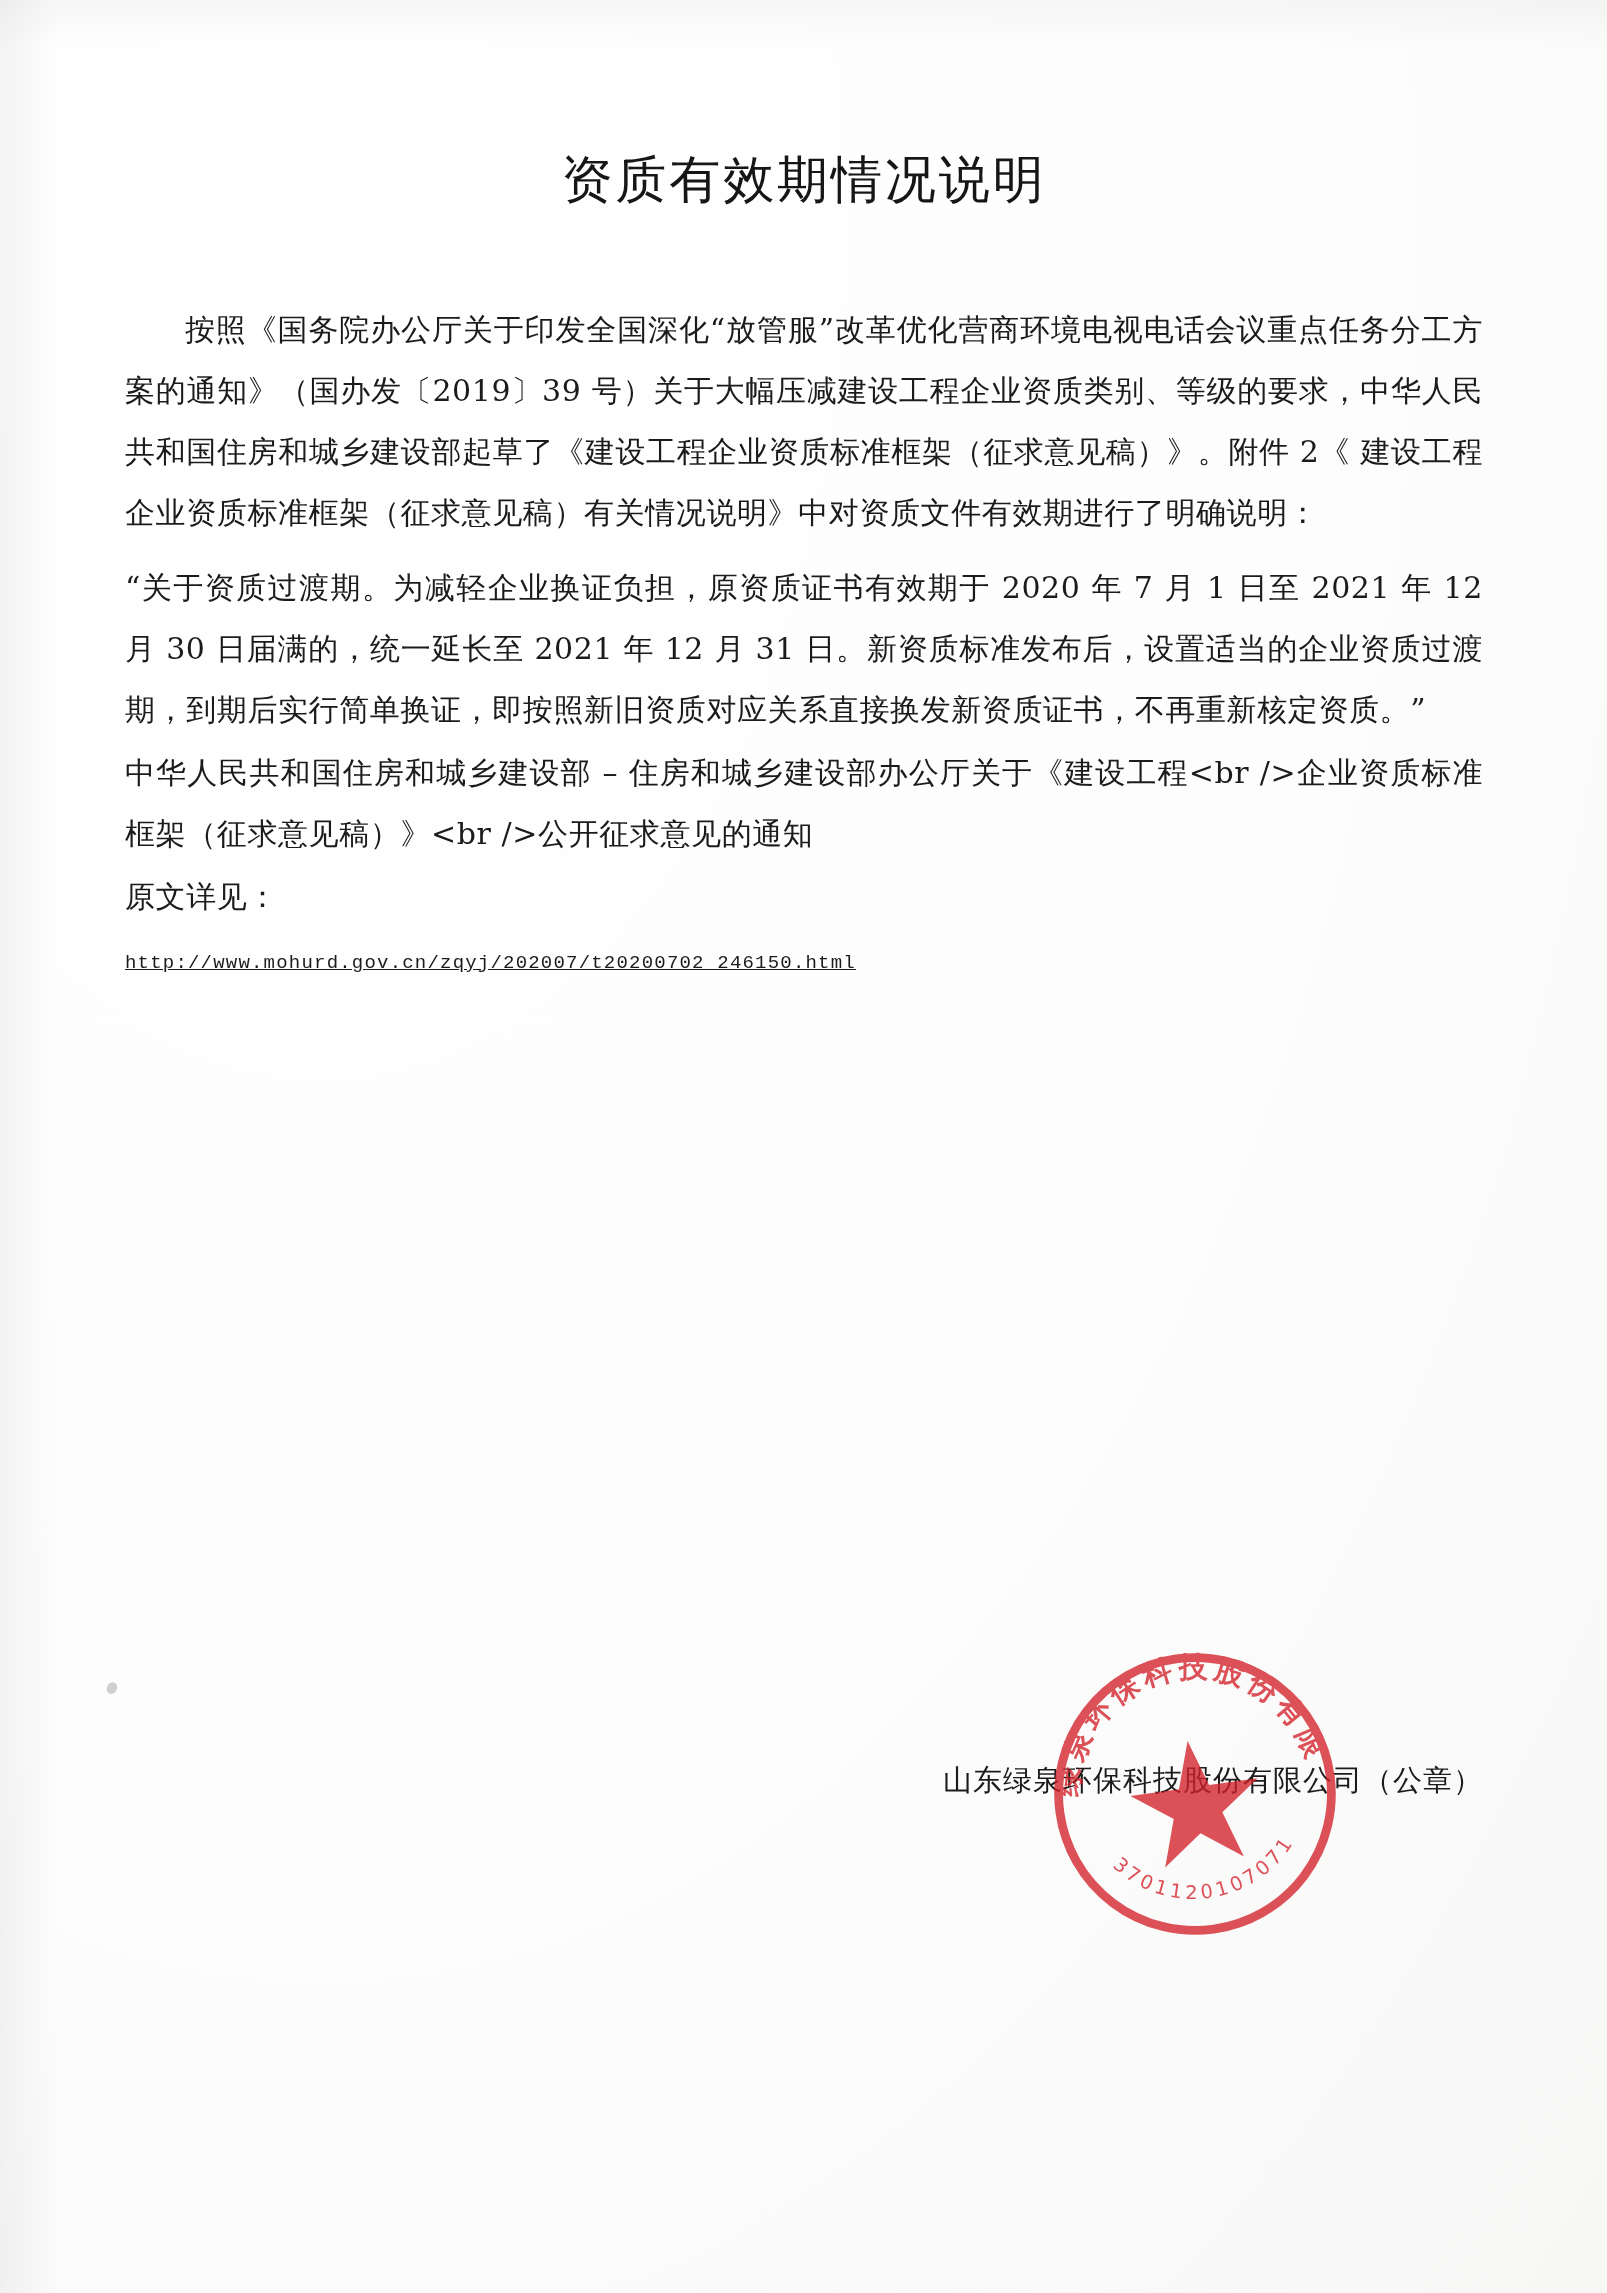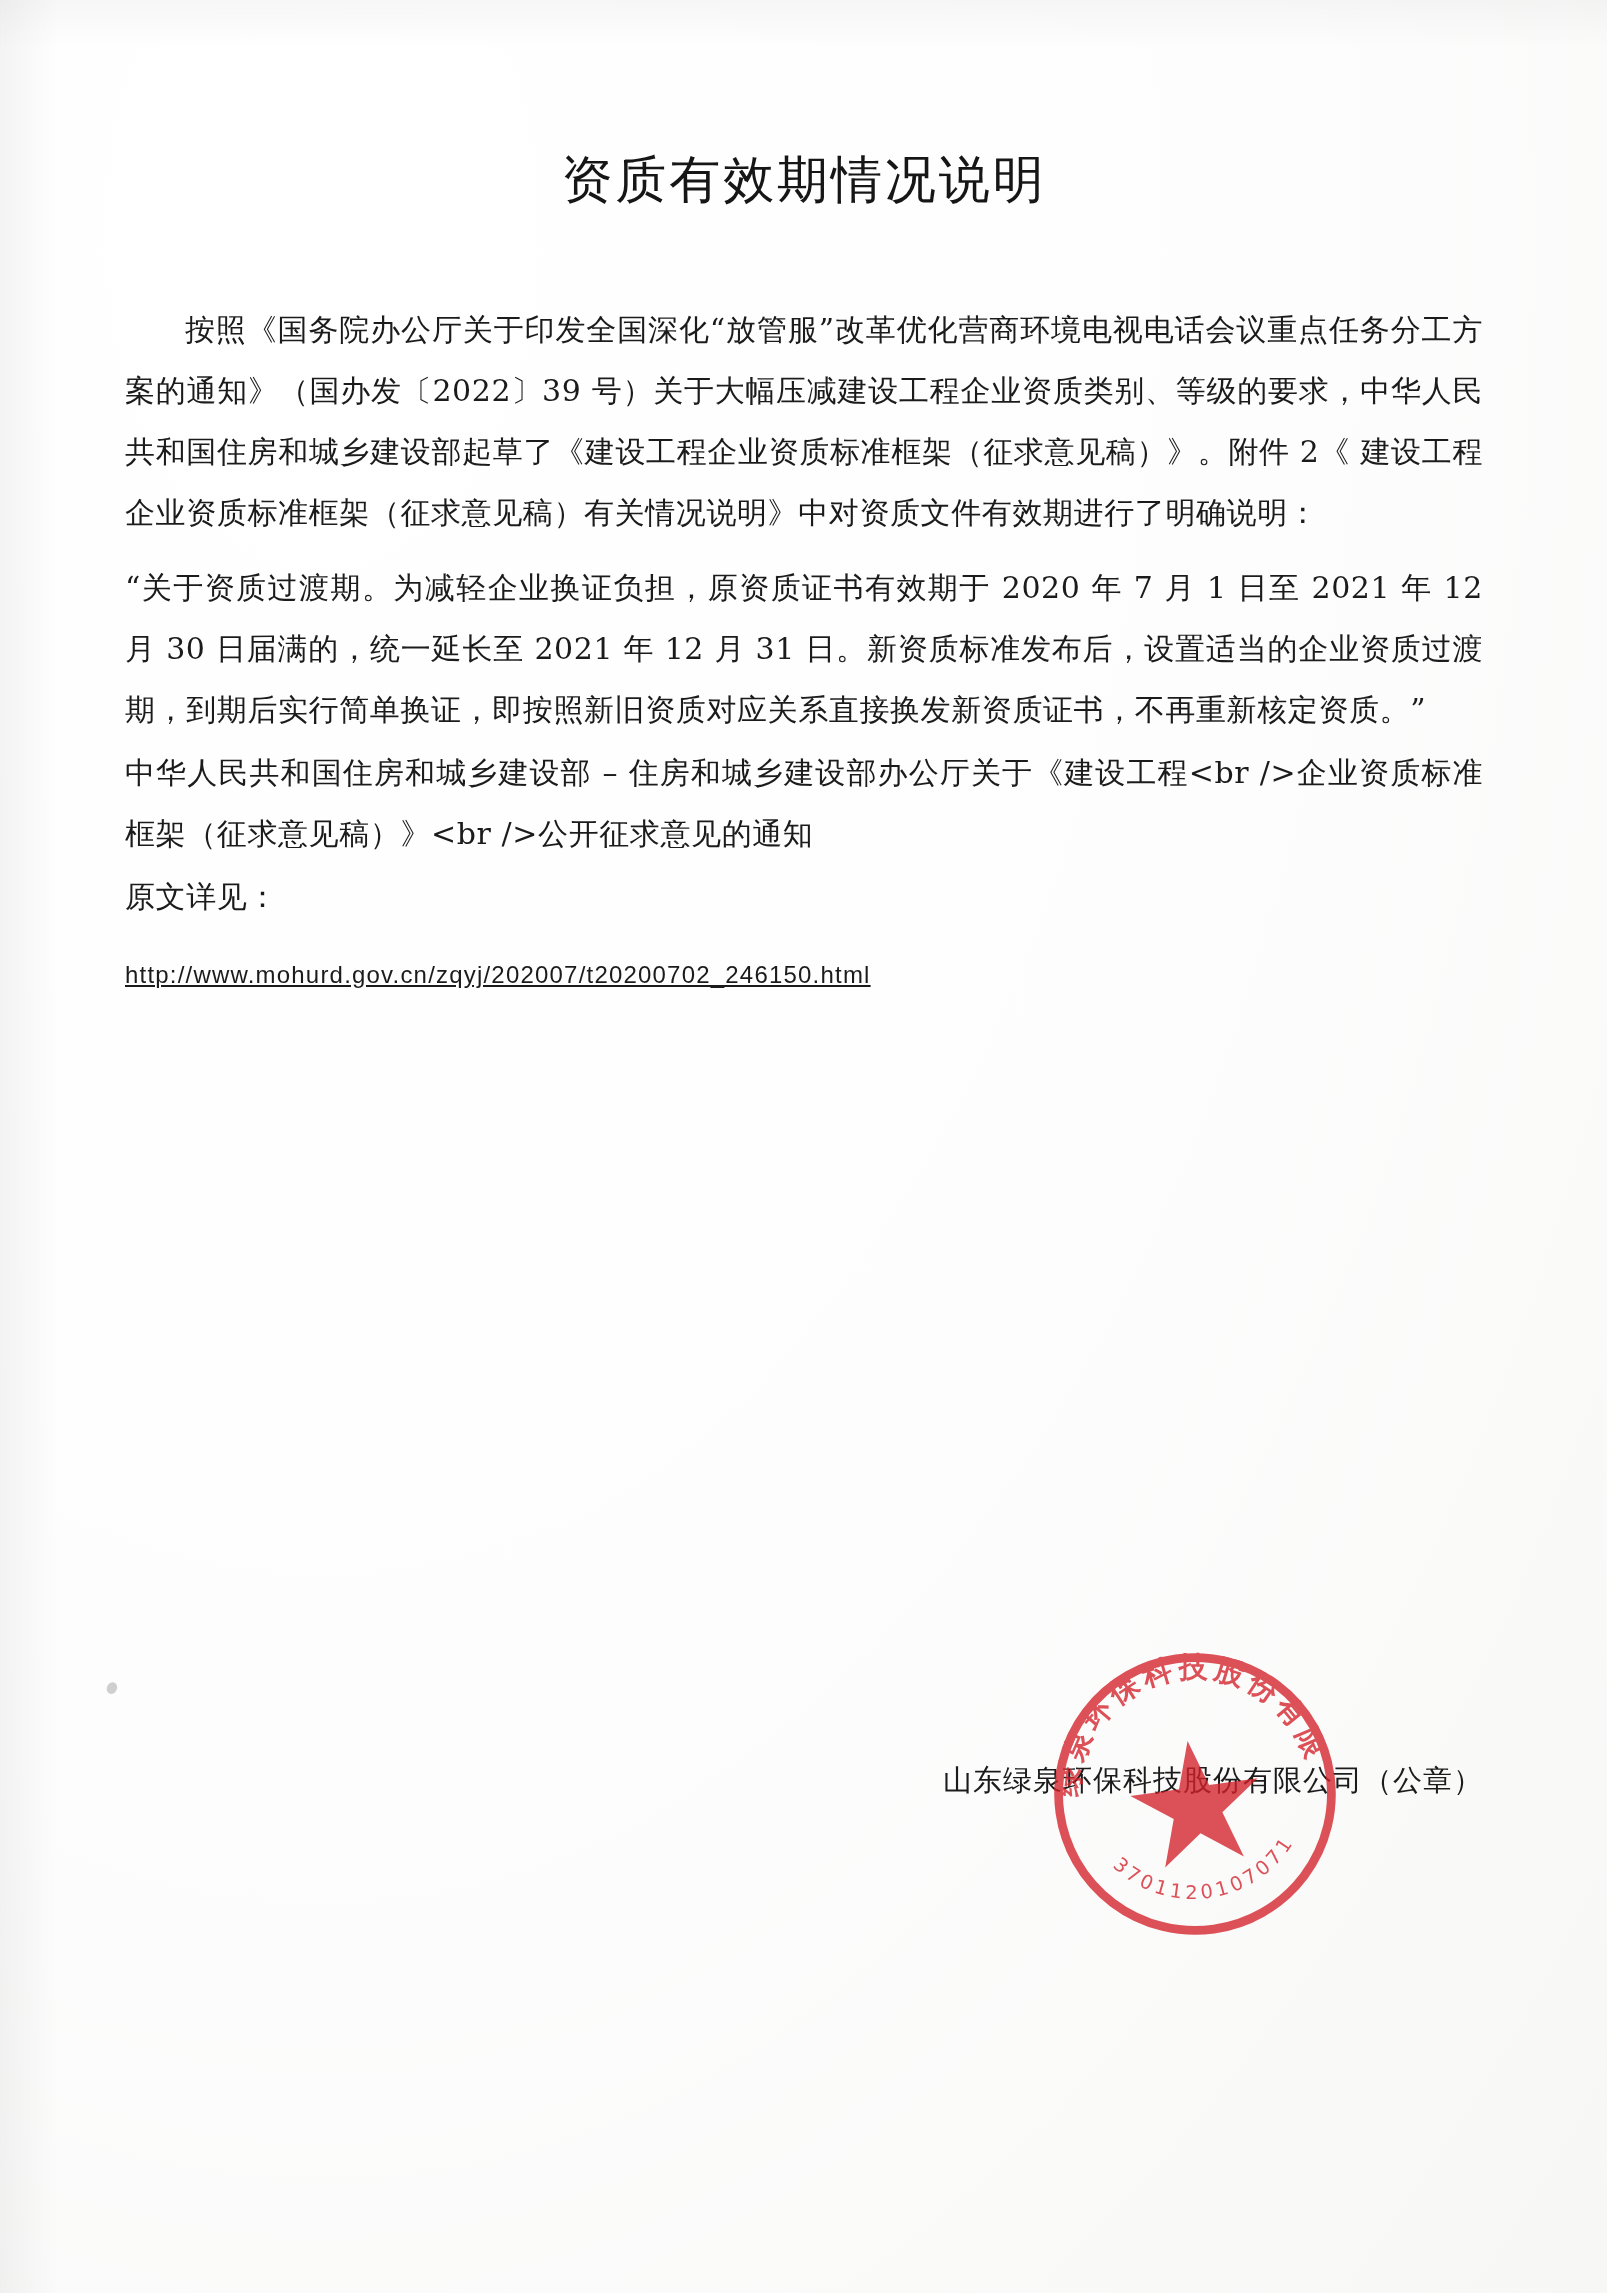--- a/index.html
+++ b/index.html
@@ -61,23 +61,23 @@
     text-justify: inter-ideograph;
     color: #1b1b1b;
   }
   .para.indent {
     text-indent: 60px;
   }
   .para.quote {
     margin-top: 13.7px;
   }
   .link-line {
-    margin-top: 34px;
-    font-family: Liberation Sans, sans-serif;
-    font-size: 24px;
+    margin-top: 25px;
+    font-family: Liberation Mono, monospace;
+    font-size: 19px;
     letter-spacing: 1.2px;
     text-decoration: underline;
     color: #1b1b1b;
     word-break: break-all;
   }
 
   .sign-block {
     position: absolute;
     left: 125px;
     top: 1746px;
@@ -115,21 +115,21 @@
 
 <div class="page">
   <div class="scan-shadow-left"></div>
   <div class="scan-shadow-top"></div>
 
   <div class="speck" style="left:107px; top:1682px;"></div>
 
   <div class="content">
     <h1 class="doc-title">资质有效期情况说明</h1>
 
-    <p class="para indent">按照《国务院办公厅关于印发全国深化“放管服”改革优化营商环境电视电话会议重点任务分工方案的通知》（国办发〔2022〕39 号）关于大幅压减建设工程企业资质类别、等级的要求，中华人民共和国住房和城乡建设部起草了《建设工程企业资质标准框架（征求意见稿）》。附件 2《 建设工程企业资质标准框架（征求意见稿）有关情况说明》中对资质文件有效期进行了明确说明：</p>
+    <p class="para indent">按照《国务院办公厅关于印发全国深化“放管服”改革优化营商环境电视电话会议重点任务分工方案的通知》（国办发〔2019〕39 号）关于大幅压减建设工程企业资质类别、等级的要求，中华人民共和国住房和城乡建设部起草了《建设工程企业资质标准框架（征求意见稿）》。附件 2《 建设工程企业资质标准框架（征求意见稿）有关情况说明》中对资质文件有效期进行了明确说明：</p>
 
     <p class="para quote">“关于资质过渡期。为减轻企业换证负担，原资质证书有效期于 2020 年 7 月 1 日至 2021 年 12 月 30 日届满的，统一延长至 2021 年 12 月 31 日。新资质标准发布后，设置适当的企业资质过渡期，到期后实行简单换证，即按照新旧资质对应关系直接换发新资质证书，不再重新核定资质。”</p>
 
     <p class="para">中华人民共和国住房和城乡建设部 – 住房和城乡建设部办公厅关于《建设工程&lt;br /&gt;企业资质标准框架（征求意见稿）》&lt;br /&gt;公开征求意见的通知</p>
 
     <p class="para">原文详见：</p>
 
     <div class="link-line">http://www.mohurd.gov.cn/zqyj/202007/t20200702_246150.html</div>
   </div>
 

